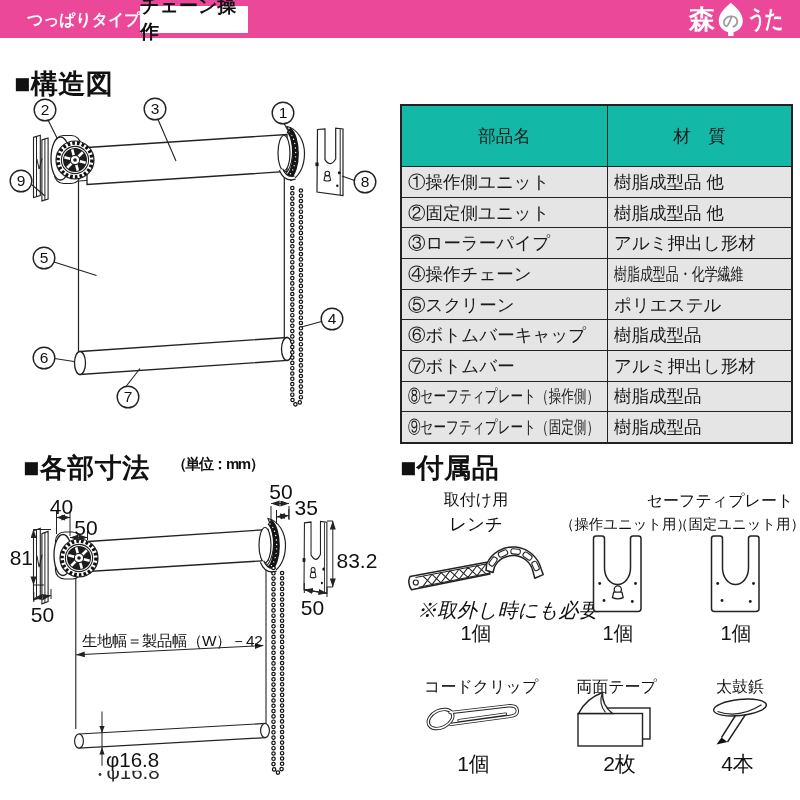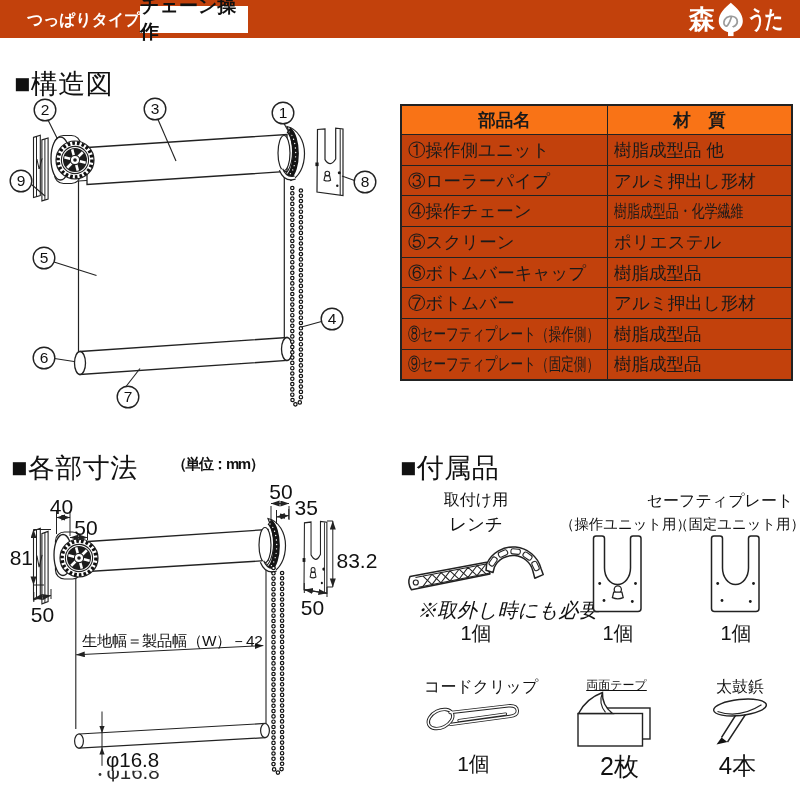--- a/index.html
+++ b/index.html
@@ -1,35 +1,35 @@
 <!DOCTYPE html>
 <html><head>
 <meta charset="utf-8">
 <style>
   html,body{margin:0;padding:0;background:#fff;}
   .page{position:relative;width:800px;height:800px;background:#fff;overflow:hidden;
         font-family:"Liberation Sans",sans-serif;color:#1a1a1a;}
   
-  .topbar{position:absolute;left:0;top:0;width:800px;height:38px;background:#c2410c;}
+  .topbar{position:absolute;left:0;top:0;width:800px;height:38px;background:#ec4899;}
   .topbar .ptype{position:absolute;left:27px;top:10px;font-size:16px;font-weight:700;color:#fff;letter-spacing:-0.2px;}
   .topbar .opbox{position:absolute;left:140px;top:5.5px;width:108px;height:27.5px;background:#fff;
                  display:flex;align-items:center;justify-content:center;}
   .topbar .opbox span{font-size:19px;font-weight:700;color:#111;}
   .brand{position:absolute;right:8px;top:0;height:38px;display:flex;align-items:center;}
   .brand .kanji{font-size:26px;font-weight:700;color:#fff;}
   .brand .kana{font-size:24px;font-weight:700;color:#fff;transform:scaleX(.78);transform-origin:left center;letter-spacing:-2px;}
   
-  .sec-title{position:absolute;font-size:27px;font-weight:400;color:#111;letter-spacing:0.5px;white-space:nowrap;text-align:center;}
+  .sec-title{position:absolute;font-size:27px;font-weight:700;color:#111;letter-spacing:0.5px;white-space:nowrap;text-align:center;}
   .unit-note{font-size:15px;font-weight:700;letter-spacing:-1.5px;}
   
   table.parts{position:absolute;left:400px;top:104px;width:391px;border-collapse:collapse;table-layout:fixed;}
   table.parts th,table.parts td{border:1.7px solid #222;font-weight:400;overflow:hidden;white-space:nowrap;}
   table.parts{border:2.2px solid #222;}
-  table.parts th{height:28.2px;background:#f97316;font-size:17.5px;font-weight:700;text-align:center;padding:0;}
-  table.parts td{height:29.65px;font-size:17.5px;padding:0 0 0 6px;background:#c2410c;}
+  table.parts th{height:28.2px;background:#14b8a6;font-size:17.5px;font-weight:400;text-align:center;padding:16px;}
+  table.parts td{height:29.65px;font-size:17.5px;padding:0 0 0 6px;background:#e5e5e5;}
   table.parts col.c1{width:206.5px;}
   table.parts col.c2{width:184.5px;}
   td .sq{display:inline-block;transform:scaleX(.72);transform-origin:left center;white-space:nowrap;}
   td .sq2{display:inline-block;transform:scaleX(.74);transform-origin:left center;white-space:nowrap;}
   
   .lab{position:absolute;white-space:nowrap;color:#111;}
   .ctr{text-align:center;}
   svg{position:absolute;overflow:visible;}
   svg text{font-family:"Liberation Sans",sans-serif;}
 </style>
@@ -48,21 +48,21 @@
       <svg width="32" height="38" viewBox="0 0 30 36" style="position:static">
         <path d="M14.8,2.6 C20.5,7.6 26.2,12.8 26.2,19.9 A11.3,10.7 0 1 1 3.4,19.9 C3.4,12.8 9.1,7.6 14.8,2.6 Z" fill="#fff"></path>
         <rect x="12.2" y="29.4" width="5.2" height="4.8" fill="#fff"></rect>
         <text x="14.9" y="25" font-size="15" font-weight="700" fill="#9b9b9b" text-anchor="middle">の</text>
       </svg>
       <span class="kana">うた</span>
     </div>
   </div>
 
   <div class="sec-title" style="left:14px;top:66px;">■構造図</div>
-  <div class="sec-title" style="left:11px;top:450px;">■各部寸法</div>
+  <div class="sec-title" style="left:23px;top:450px;">■各部寸法</div>
   <div class="lab unit-note" style="left:172px;top:455px;">（単位：mm）</div>
   <div class="sec-title" style="left:400px;top:450px;">■付属品</div>
 
   <svg style="left:0;top:60px;" width="400" height="385" viewBox="0 60 400 385">
     <defs>
       <marker id="ar" markerWidth="12" markerHeight="10" refX="8.6" refY="3" orient="auto-start-reverse" markerUnits="userSpaceOnUse">
         <path d="M0,0 L8.8,3 L0,6 Z" fill="#222"></path>
       </marker>
 
       <g id="gear">
@@ -186,20 +186,24 @@
         <col class="c1">
         <col class="c2">
       </colgroup>
     <tbody>
         <tr>
       <th>部品名</th>
       <th>材　質</th>
     </tr>
     <tr>
           <td>①操作側ユニット</td>
+          <td>樹脂成型品 他</td>
+        </tr>
+    <tr>
+          <td>②固定側ユニット</td>
           <td>樹脂成型品 他</td>
         </tr>
     <tr>
           <td>③ローラーパイプ</td>
           <td>アルミ押出し形材</td>
         </tr>
     <tr>
           <td>④操作チェーン</td>
           <td><span class="sq2">樹脂成型品・化学繊維</span></td>
         </tr>
@@ -372,31 +376,31 @@
       </g>
       <g stroke="#fff" stroke-width="1.5">
         <ellipse cx="440.5" cy="719" rx="13" ry="8.6" transform="rotate(-26 440.5 719)"></ellipse>
         <path d="M450,712.6 L508.5,705.8 Q516.8,705.2 517.3,710.5 Q517.8,715.6 509.8,716.4 L450.5,724.4"></path>
         <path d="M459,720.6 L505.5,714.1"></path>
       </g>
     </g>
   </svg>
   <div class="lab ctr" style="left:436px;top:750px;width:75px;font-size:21px;">1個</div>
 
-  <div class="lab ctr" style="left:574px;top:677px;width:85px;font-size:12px;text-decoration:underline;">両面テープ</div>
+  <div class="lab ctr" style="left:574px;top:677px;width:85px;font-size:16px;">両面テープ</div>
   <svg style="left:570px;top:686px;" width="92" height="66" viewBox="570 686 92 66">
     <rect x="586" y="708" width="64" height="31" fill="#fff" stroke="#222" stroke-width="1.4"></rect>
     <rect x="578" y="713.5" width="64.5" height="32.5" fill="#fff" stroke="#222" stroke-width="1.4"></rect>
     <path d="M578.5,713.5 C583,704.5 590.5,697 602.5,692.5 C602,700.5 605.5,708 612.5,713.5 Z" fill="#fff" stroke="#222" stroke-width="1.4"></path>
     <path d="M602.5,692.5 C599.5,700 601,707 605.5,712.3" fill="none" stroke="#222" stroke-width="1.15"></path>
   </svg>
-  <div class="lab ctr" style="left:582px;top:750px;width:75px;font-size:25px;">2枚</div>
+  <div class="lab ctr" style="left:582px;top:750px;width:75px;font-size:21px;">2枚</div>
 
   <div class="lab ctr" style="left:704px;top:677px;width:72px;font-size:16px;">太鼓鋲</div>
   <svg style="left:702px;top:692px;" width="76" height="60" viewBox="702 692 76 60">
     <ellipse cx="740" cy="707.5" rx="26.5" ry="8" transform="rotate(-6 740 707.5)" fill="#fff" stroke="#222" stroke-width="1.4"></ellipse>
     <path d="M717.5,711.5 Q739,719 761.5,704.8" fill="none" stroke="#222" stroke-width="1.25"></path>
     <path d="M735.5,715.5 L721.5,737.5 M745.5,714.5 L727.5,742" fill="none" stroke="#222" stroke-width="1.4"></path>
     <polygon points="721.5,737.5 727.5,742 716.5,744.5" fill="#111"></polygon>
   </svg>
-  <div class="lab ctr" style="left:700px;top:750px;width:75px;font-size:24px;">4本</div>
+  <div class="lab ctr" style="left:700px;top:750px;width:75px;font-size:21px;">4本</div>
 
 </div>
 
 </body></html>

